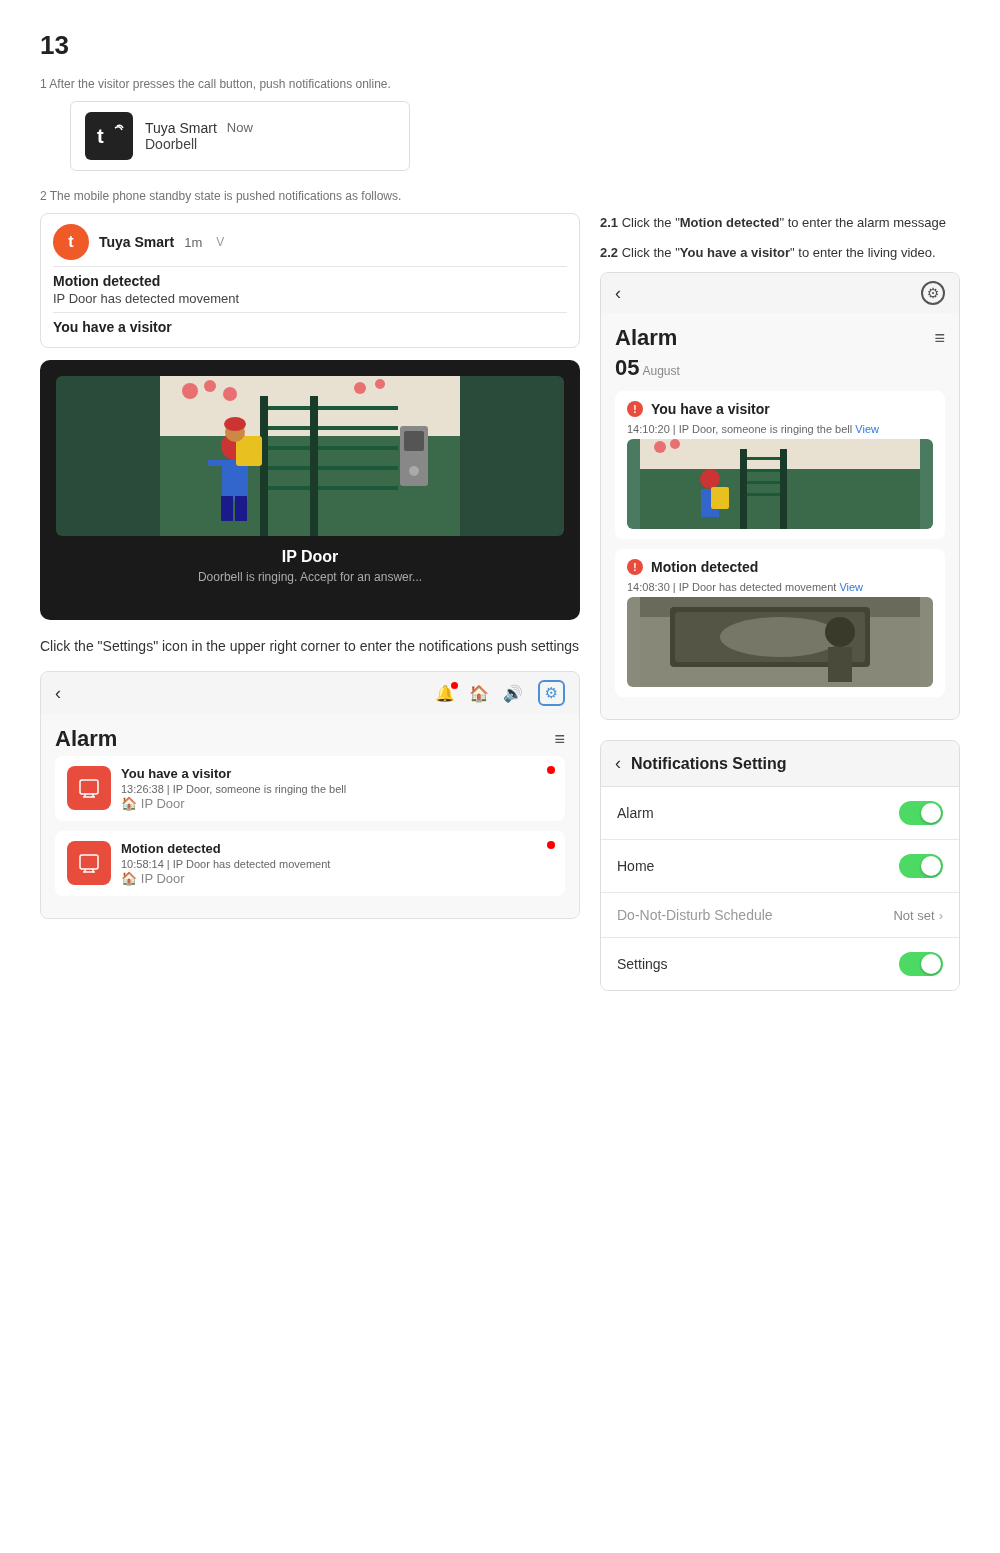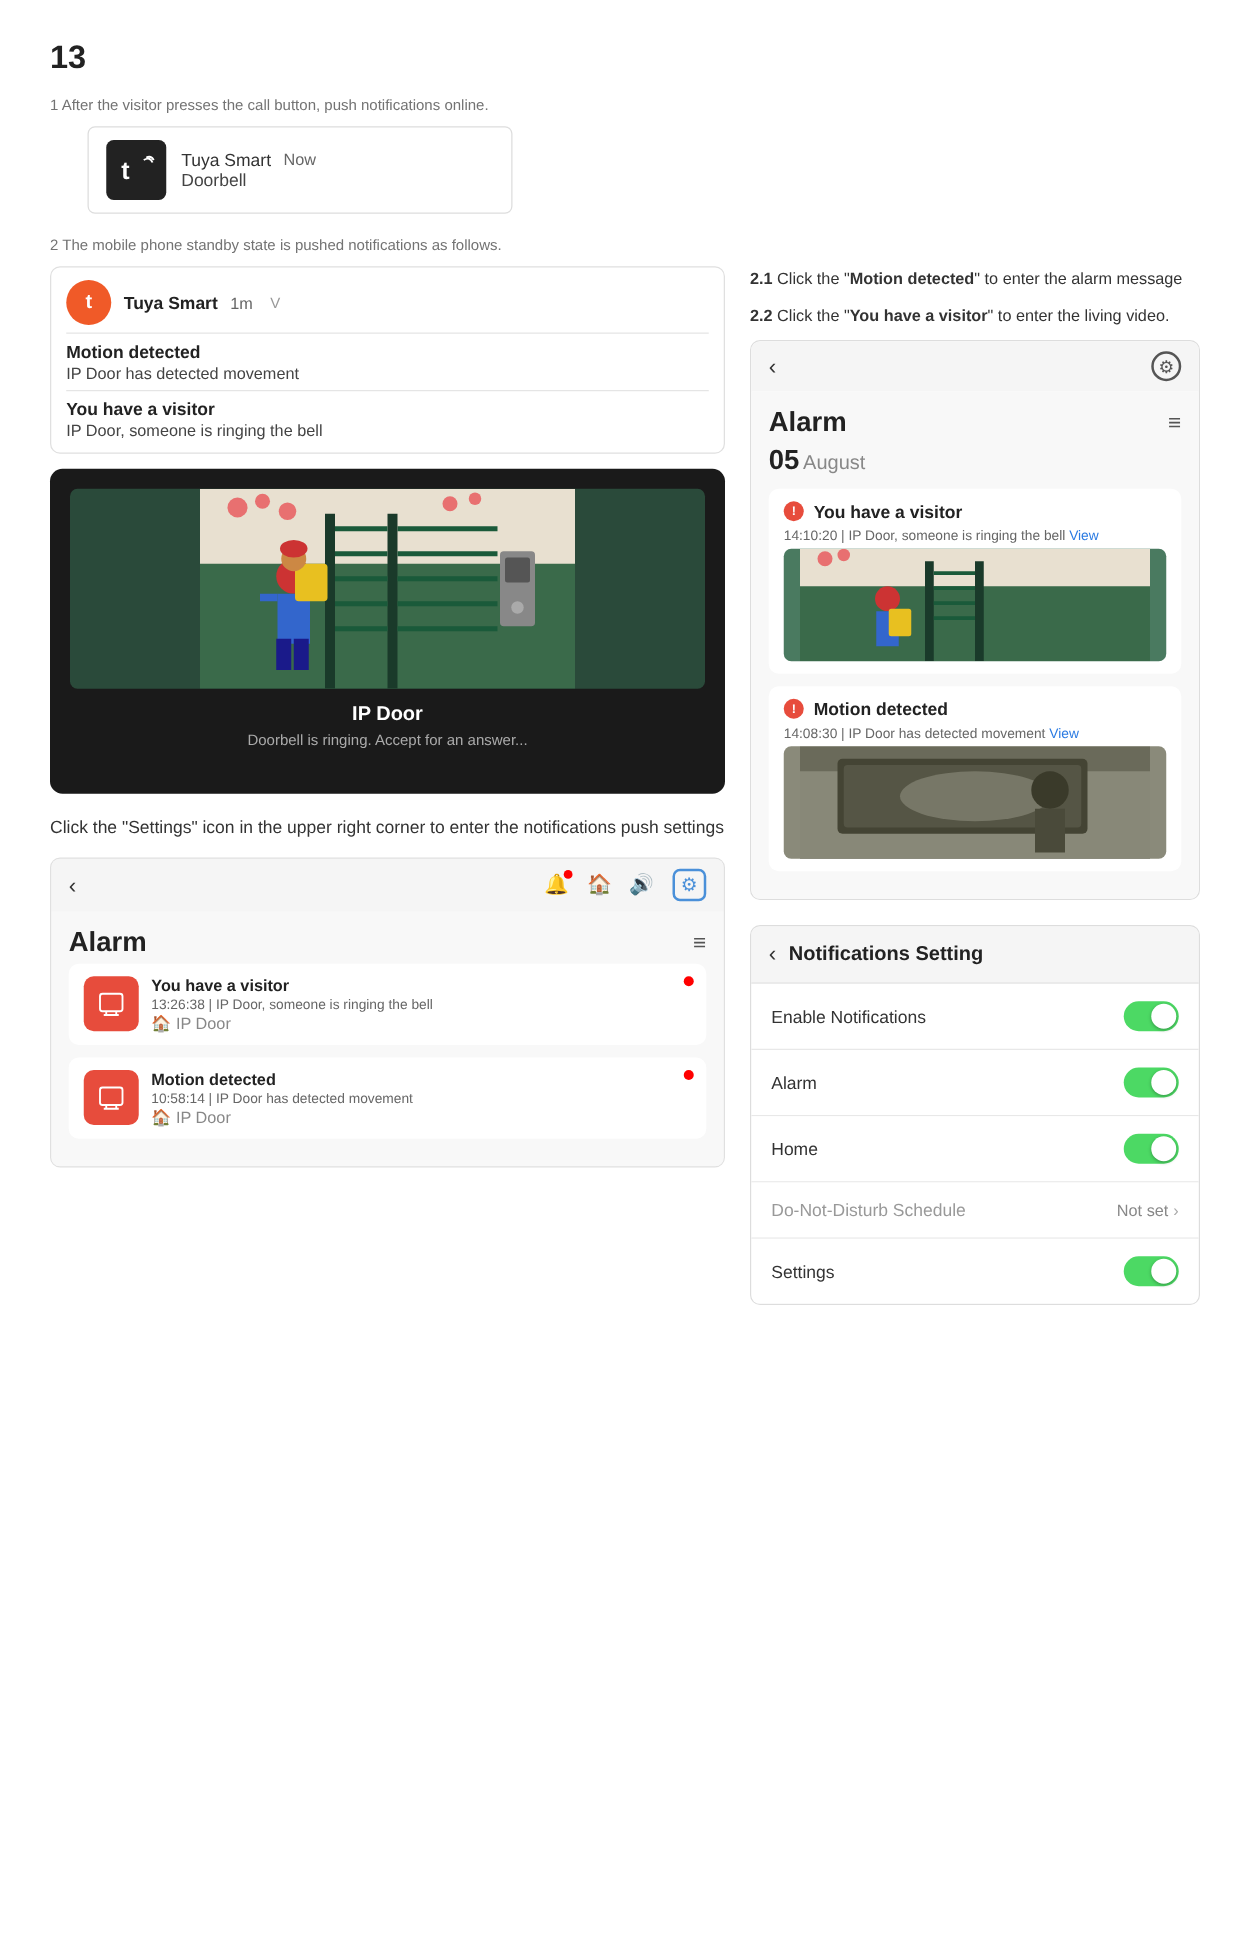--- a/index.html
+++ b/index.html
@@ -283,21 +283,21 @@
       font-size: 13px;
       color: #555;
       margin-bottom: 10px;
     }
     .alarm-date .day-num {
       font-size: 22px;
       font-weight: 700;
       color: #222;
     }
     .alarm-date .month-text {
-      font-size: 16px;
+      font-size: 12px;
       color: #888;
       margin-left: 3px;
     }
     
     .alarm-item {
       background: white;
       border-radius: 8px;
       padding: 10px 12px;
       margin-bottom: 10px;
       display: flex;
@@ -505,21 +505,20 @@
         </div>
         <span class="notif-brand">Tuya Smart</span>
         <span class="notif-time">1m</span>
         <span class="notif-chevron">V</span>
       </div>
       <hr class="notif-divider">
       <div class="notif-title">Motion detected</div>
       <div class="notif-subtitle">IP Door has detected movement</div>
       <hr class="notif-divider">
       <div class="notif-visitor-title">You have a visitor</div>
-      <div class="notif-visitor-sub">IP Door, someone is ringing the bell</div>
     </div>
 
     <div class="doorbell-screen">
       <div class="doorbell-camera-img">
 
         <svg viewBox="0 0 300 160" xmlns="http://www.w3.org/2000/svg" class="doorbell-camera-svg">
           <rect width="300" height="160" fill="#3a6a4a"></rect>
 
           <rect x="0" y="0" width="300" height="60" fill="#e8e0d0"></rect>
 
@@ -714,24 +713,20 @@
         </div>
       </div>
     </div>
 
     <div class="notif-setting-panel">
       <div class="notif-setting-header">
         <span class="back-arrow">‹</span>
         <span class="notif-setting-title">Notifications Setting</span>
       </div>
 
-      <div class="notif-setting-row">
-        <span class="notif-row-label">Enable Notifications</span>
-        <div class="toggle-switch"></div>
-      </div>
 
       <div class="notif-setting-row">
         <span class="notif-row-label">Alarm</span>
         <div class="toggle-switch"></div>
       </div>
 
       <div class="notif-setting-row">
         <span class="notif-row-label">Home</span>
         <div class="toggle-switch"></div>
       </div>

